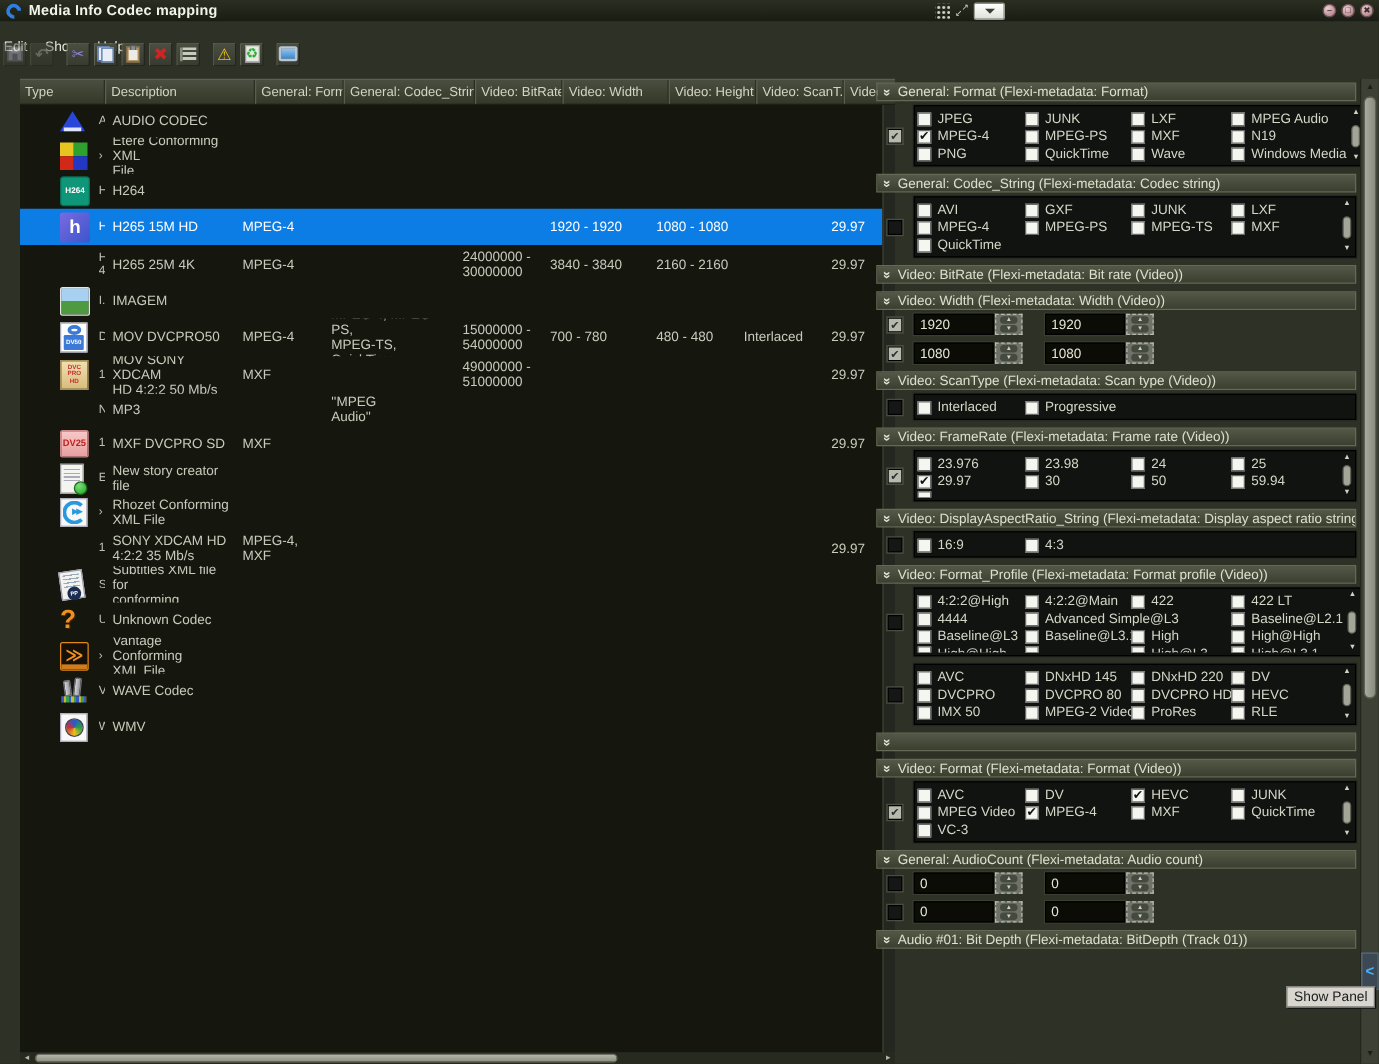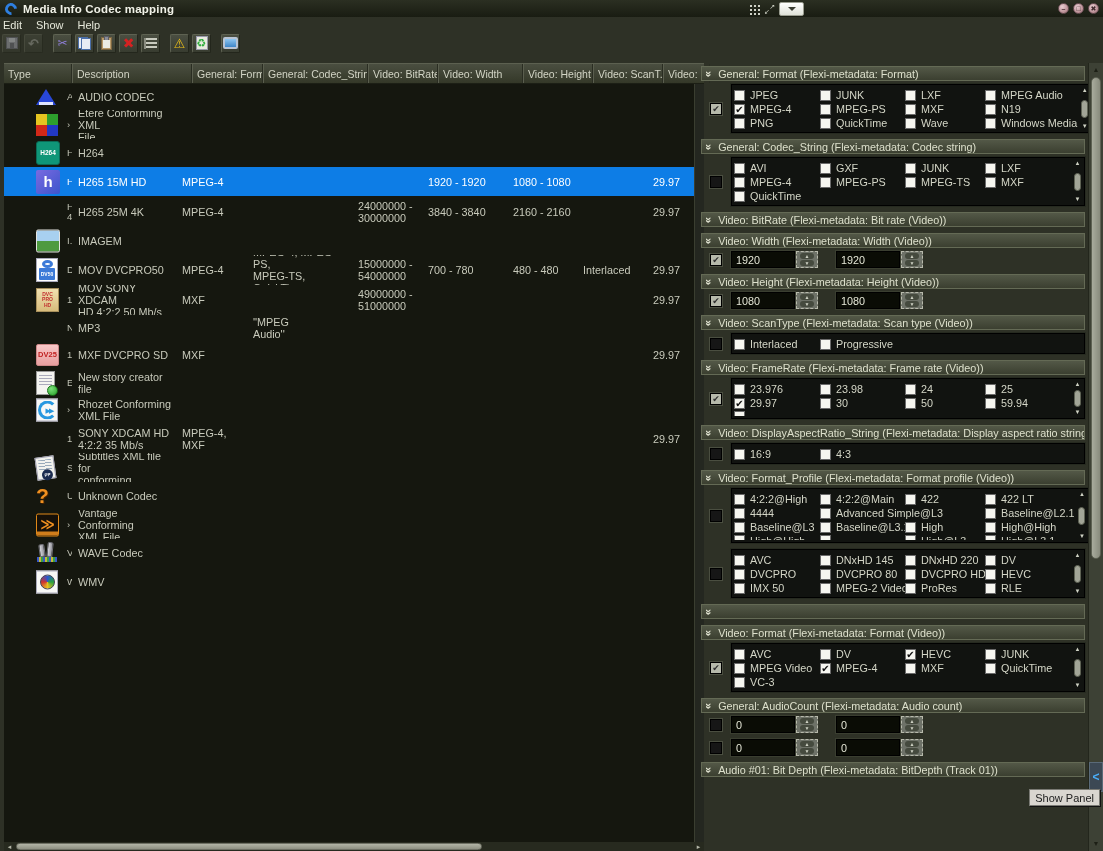--- a/index.html
+++ b/index.html
@@ -21,21 +21,21 @@
 .rs-ico i:nth-child(2){bottom:0;left:0}
 .dd{width:25px;height:14px;background:linear-gradient(#ffffff,#dfe1d8);border:1px solid #9a9d90;
   border-radius:2px;display:flex;align-items:center;justify-content:center}
 .dd::after{content:"";border:4px solid transparent;border-top-color:#3a3d32;margin-top:4px}
 .winbtns{position:absolute;right:4px;top:3px;display:flex;gap:4px}
 .wb{width:11px;height:11px;border-radius:50%;flex:none;
   background:radial-gradient(circle at 35% 30%,#e8cdd1,#b98d93 70%,#8d6a70);
   border:1px solid #6e5258;color:#402a2e;font-size:7px;line-height:9px;text-align:center;font-weight:bold}
 
 
-.menubar{position:absolute;top:17px;left:0;height:15px;display:flex;gap:14px;padding-left:3px;
+.menubar{position:absolute;top:30px;left:0;height:15px;display:flex;gap:14px;padding-left:3px;
   color:#e6e8da;align-items:center}
 .toolbar{position:absolute;top:32px;left:2px;height:22px;display:flex;gap:3px;align-items:center}
 .tbtn{width:19px;height:19px;background:linear-gradient(#4a4e41,#383c30);
   border:1px solid;border-color:#5e6252 #23261c #23261c #5e6252;border-radius:2px;
   display:flex;align-items:center;justify-content:center;flex:none}
 .tbtn.grp{margin-left:7px}
 .tbtn.dis{opacity:.5}
 .ti{display:flex;align-items:center;justify-content:center;font-size:12px;line-height:13px}
 .ti-save{width:12px;height:12px;background:#a8aab6;border:1px solid #70727e;position:relative}
 .ti-save::before{content:"";position:absolute;top:0;left:2px;right:2px;height:4px;background:#d8dae4}
@@ -48,21 +48,21 @@
 .ti-paste{position:relative;width:11px;height:13px;background:#b89a6a;border:1px solid #7a6440}
 .ti-paste::before{content:"";position:absolute;top:-2px;left:2px;right:2px;height:3px;background:#8a8c96;border:1px solid #5a5c66}
 .ti-paste::after{content:"";position:absolute;top:2px;left:1px;right:1px;bottom:1px;background:#ecece4}
 .ti-delete{color:#d42222;font-weight:bold;font-size:14px}
 .ti-export{width:13px;height:11px;background:repeating-linear-gradient(#c8cabe 0 2px,transparent 2px 4px);border-left:2px solid #8a8c80}
 .ti-warning{color:#eec118;font-size:13px}
 .ti-recycle{color:#2fae3e;background:#e8eae0;width:12px;height:14px;line-height:14px;text-align:center;border:1px solid #99a;font-size:11px}
 .ti-monitor{width:15px;height:12px;background:linear-gradient(#8ec6f0,#3e86c8);border:2px solid #b8c4d4;border-radius:2px}
 
 
-.left-wrap{position:absolute;top:63px;left:4px;width:700px;bottom:0}
+.left-wrap{position:absolute;top:63px;left:16px;width:700px;bottom:0}
 .thead{display:flex;height:21px;background:linear-gradient(#4a4e40,#343828);
   border-top:1px solid #5c6050;border-bottom:1px solid #1c1f15}
 .th{padding:4px 0 0 4px;color:#d2d4c5;border-left:1px solid #5a5e4e;border-right:1px solid #2a2d22;
   white-space:nowrap;overflow:hidden;font-size:10.5px;flex:none}
 .th:first-child{border-left:none}
 .tbody{position:absolute;top:21px;left:0;width:690px;bottom:9px;background:#15170f;overflow:hidden}
 .tr{display:flex}
 .tr.sel{background:#0d7de6}
 .tr.sel .td,.tr.sel .clip{color:#fff}
 .td{padding-left:6px;white-space:pre-line;overflow:hidden;color:#c8cabb;display:flex;align-items:center;
@@ -614,24 +614,20 @@
           <div class="sgroup">
             <div class="sfield">1920</div>
             <div class="spin">
               <span class="sb">▲</span>
               <span class="sb">▼</span>
             </div>
           </div>
         </div>
       </div>
       <div class="section">
-        <div class="sec-h">
-          <span class="chev">»</span>
-          <span class="sec-t">Video: Height (Flexi-metadata: Height (Video))</span>
-        </div>
         <div class="sec-c">
           <span class="master on"></span>
           <div class="sgroup">
             <div class="sfield">1080</div>
             <div class="spin">
               <span class="sb">▲</span>
               <span class="sb">▼</span>
             </div>
           </div>
           <div class="sgroup">

